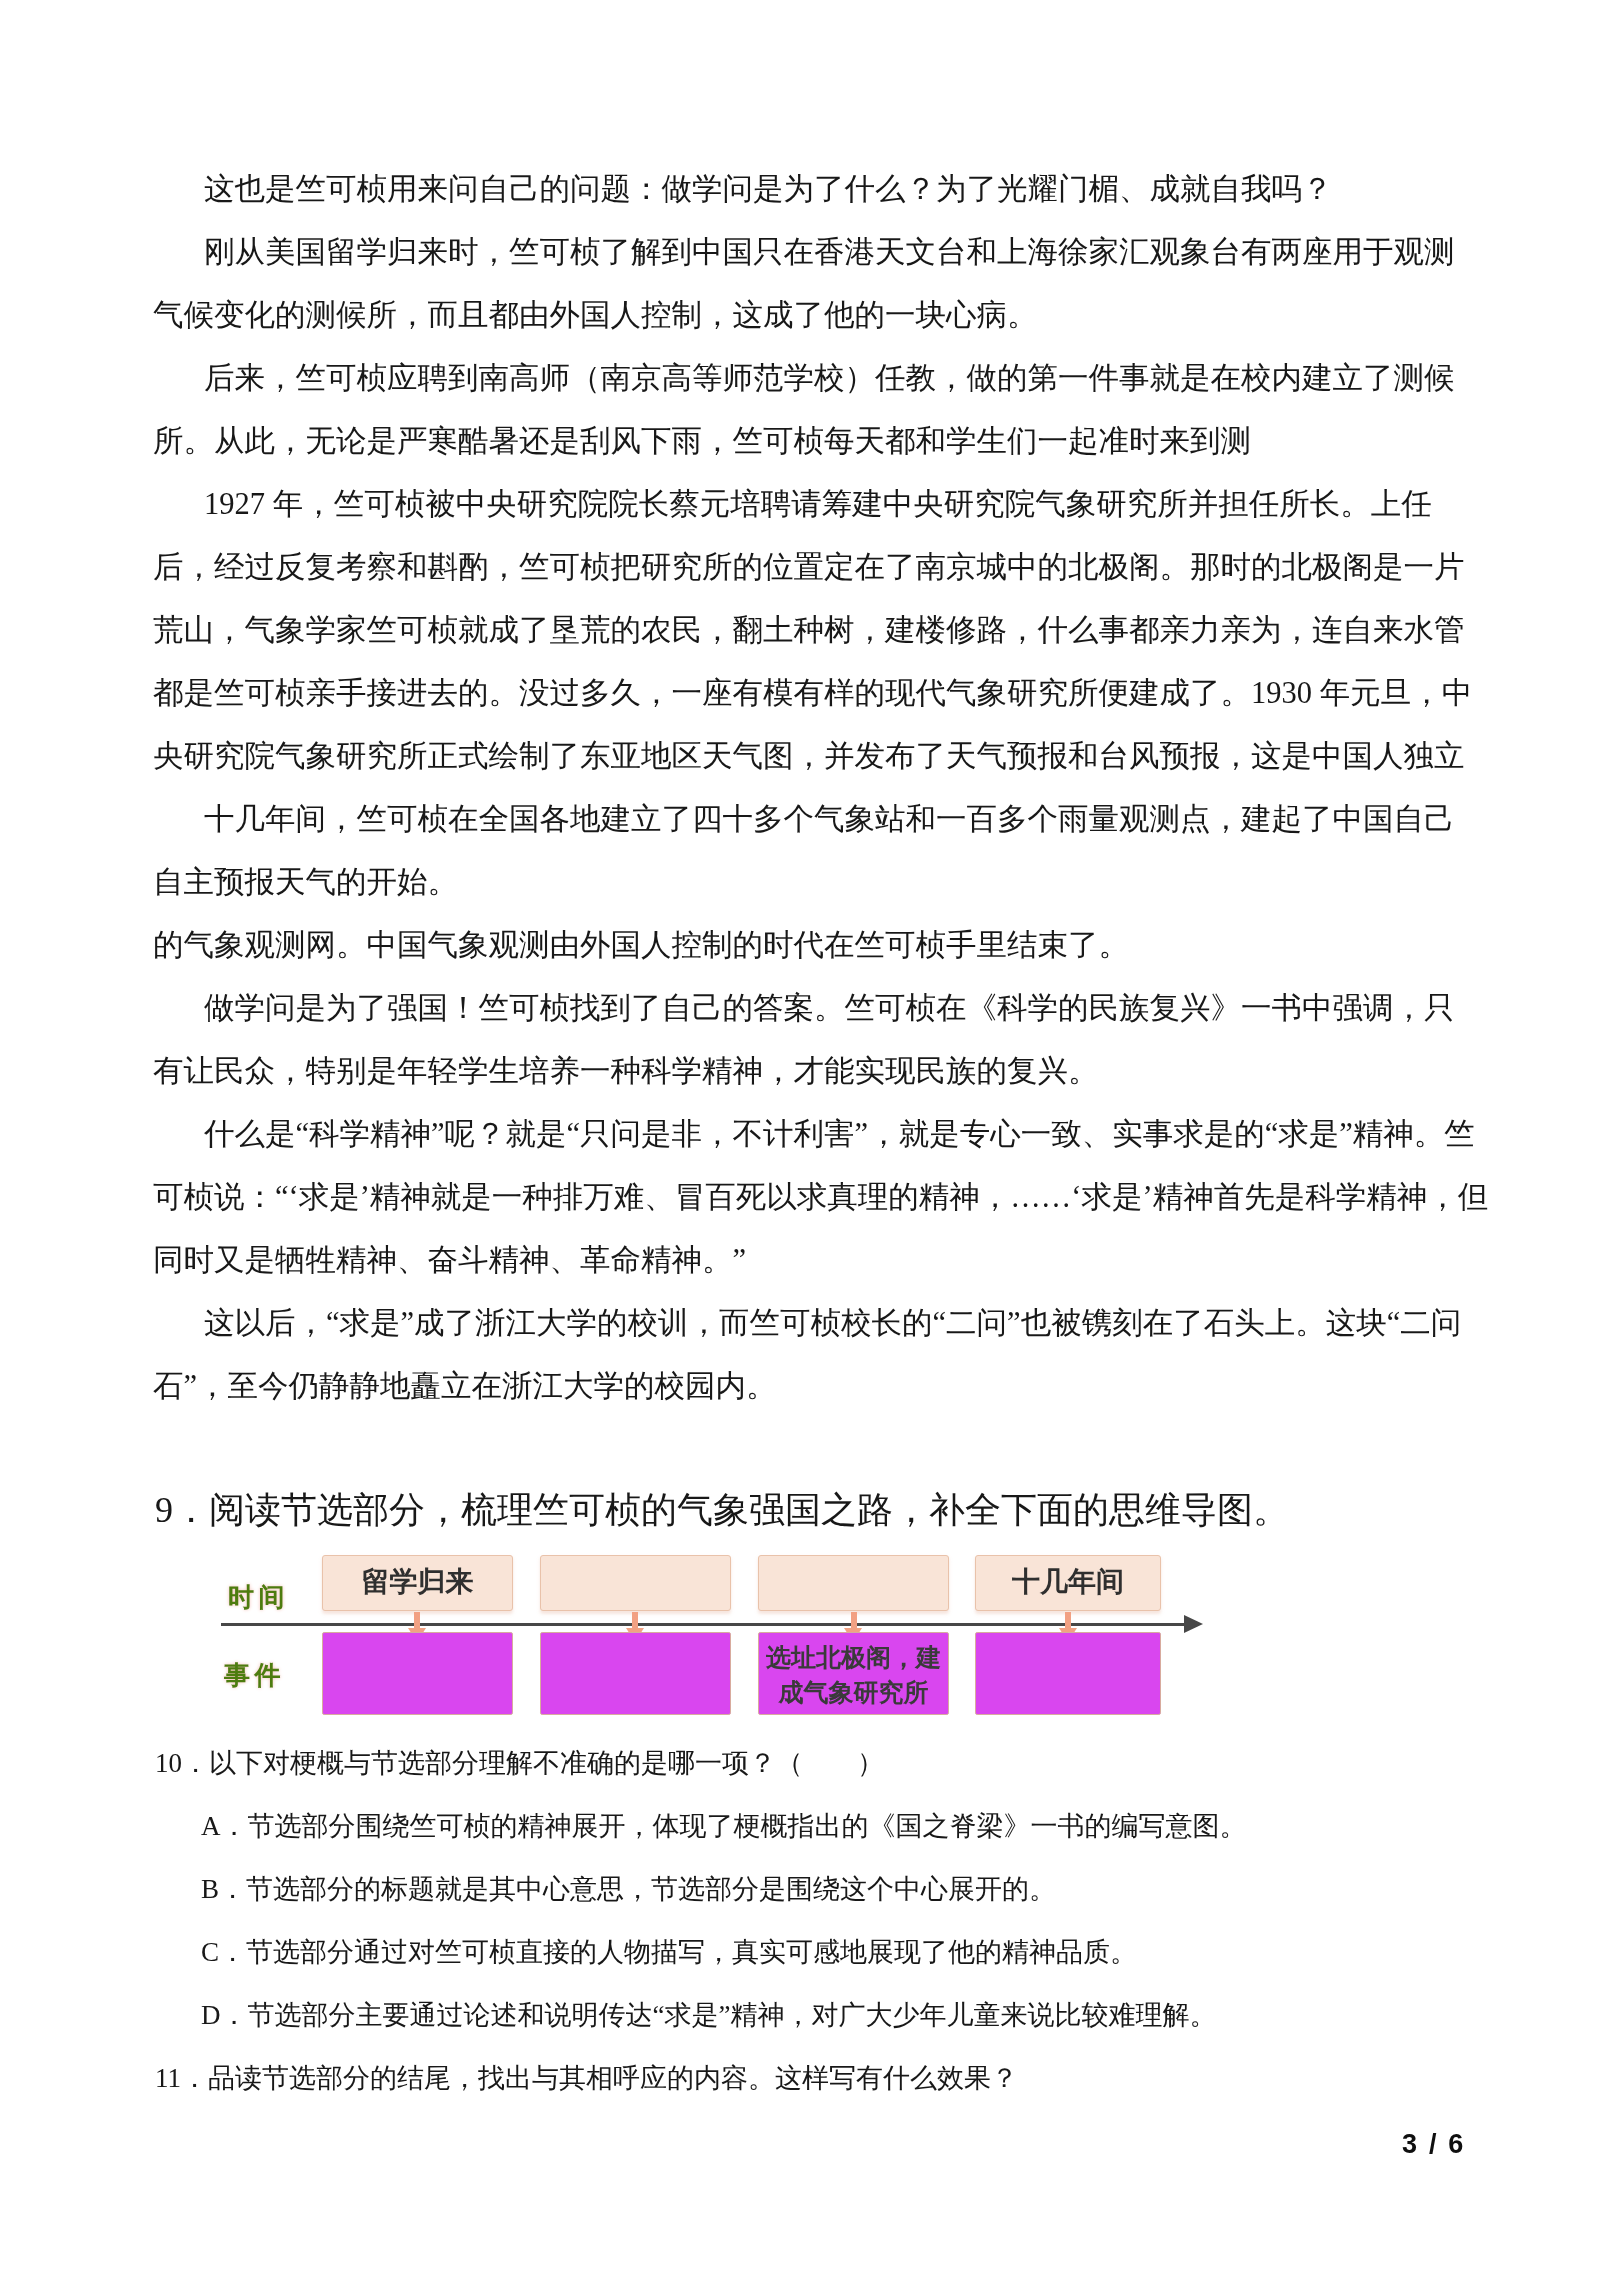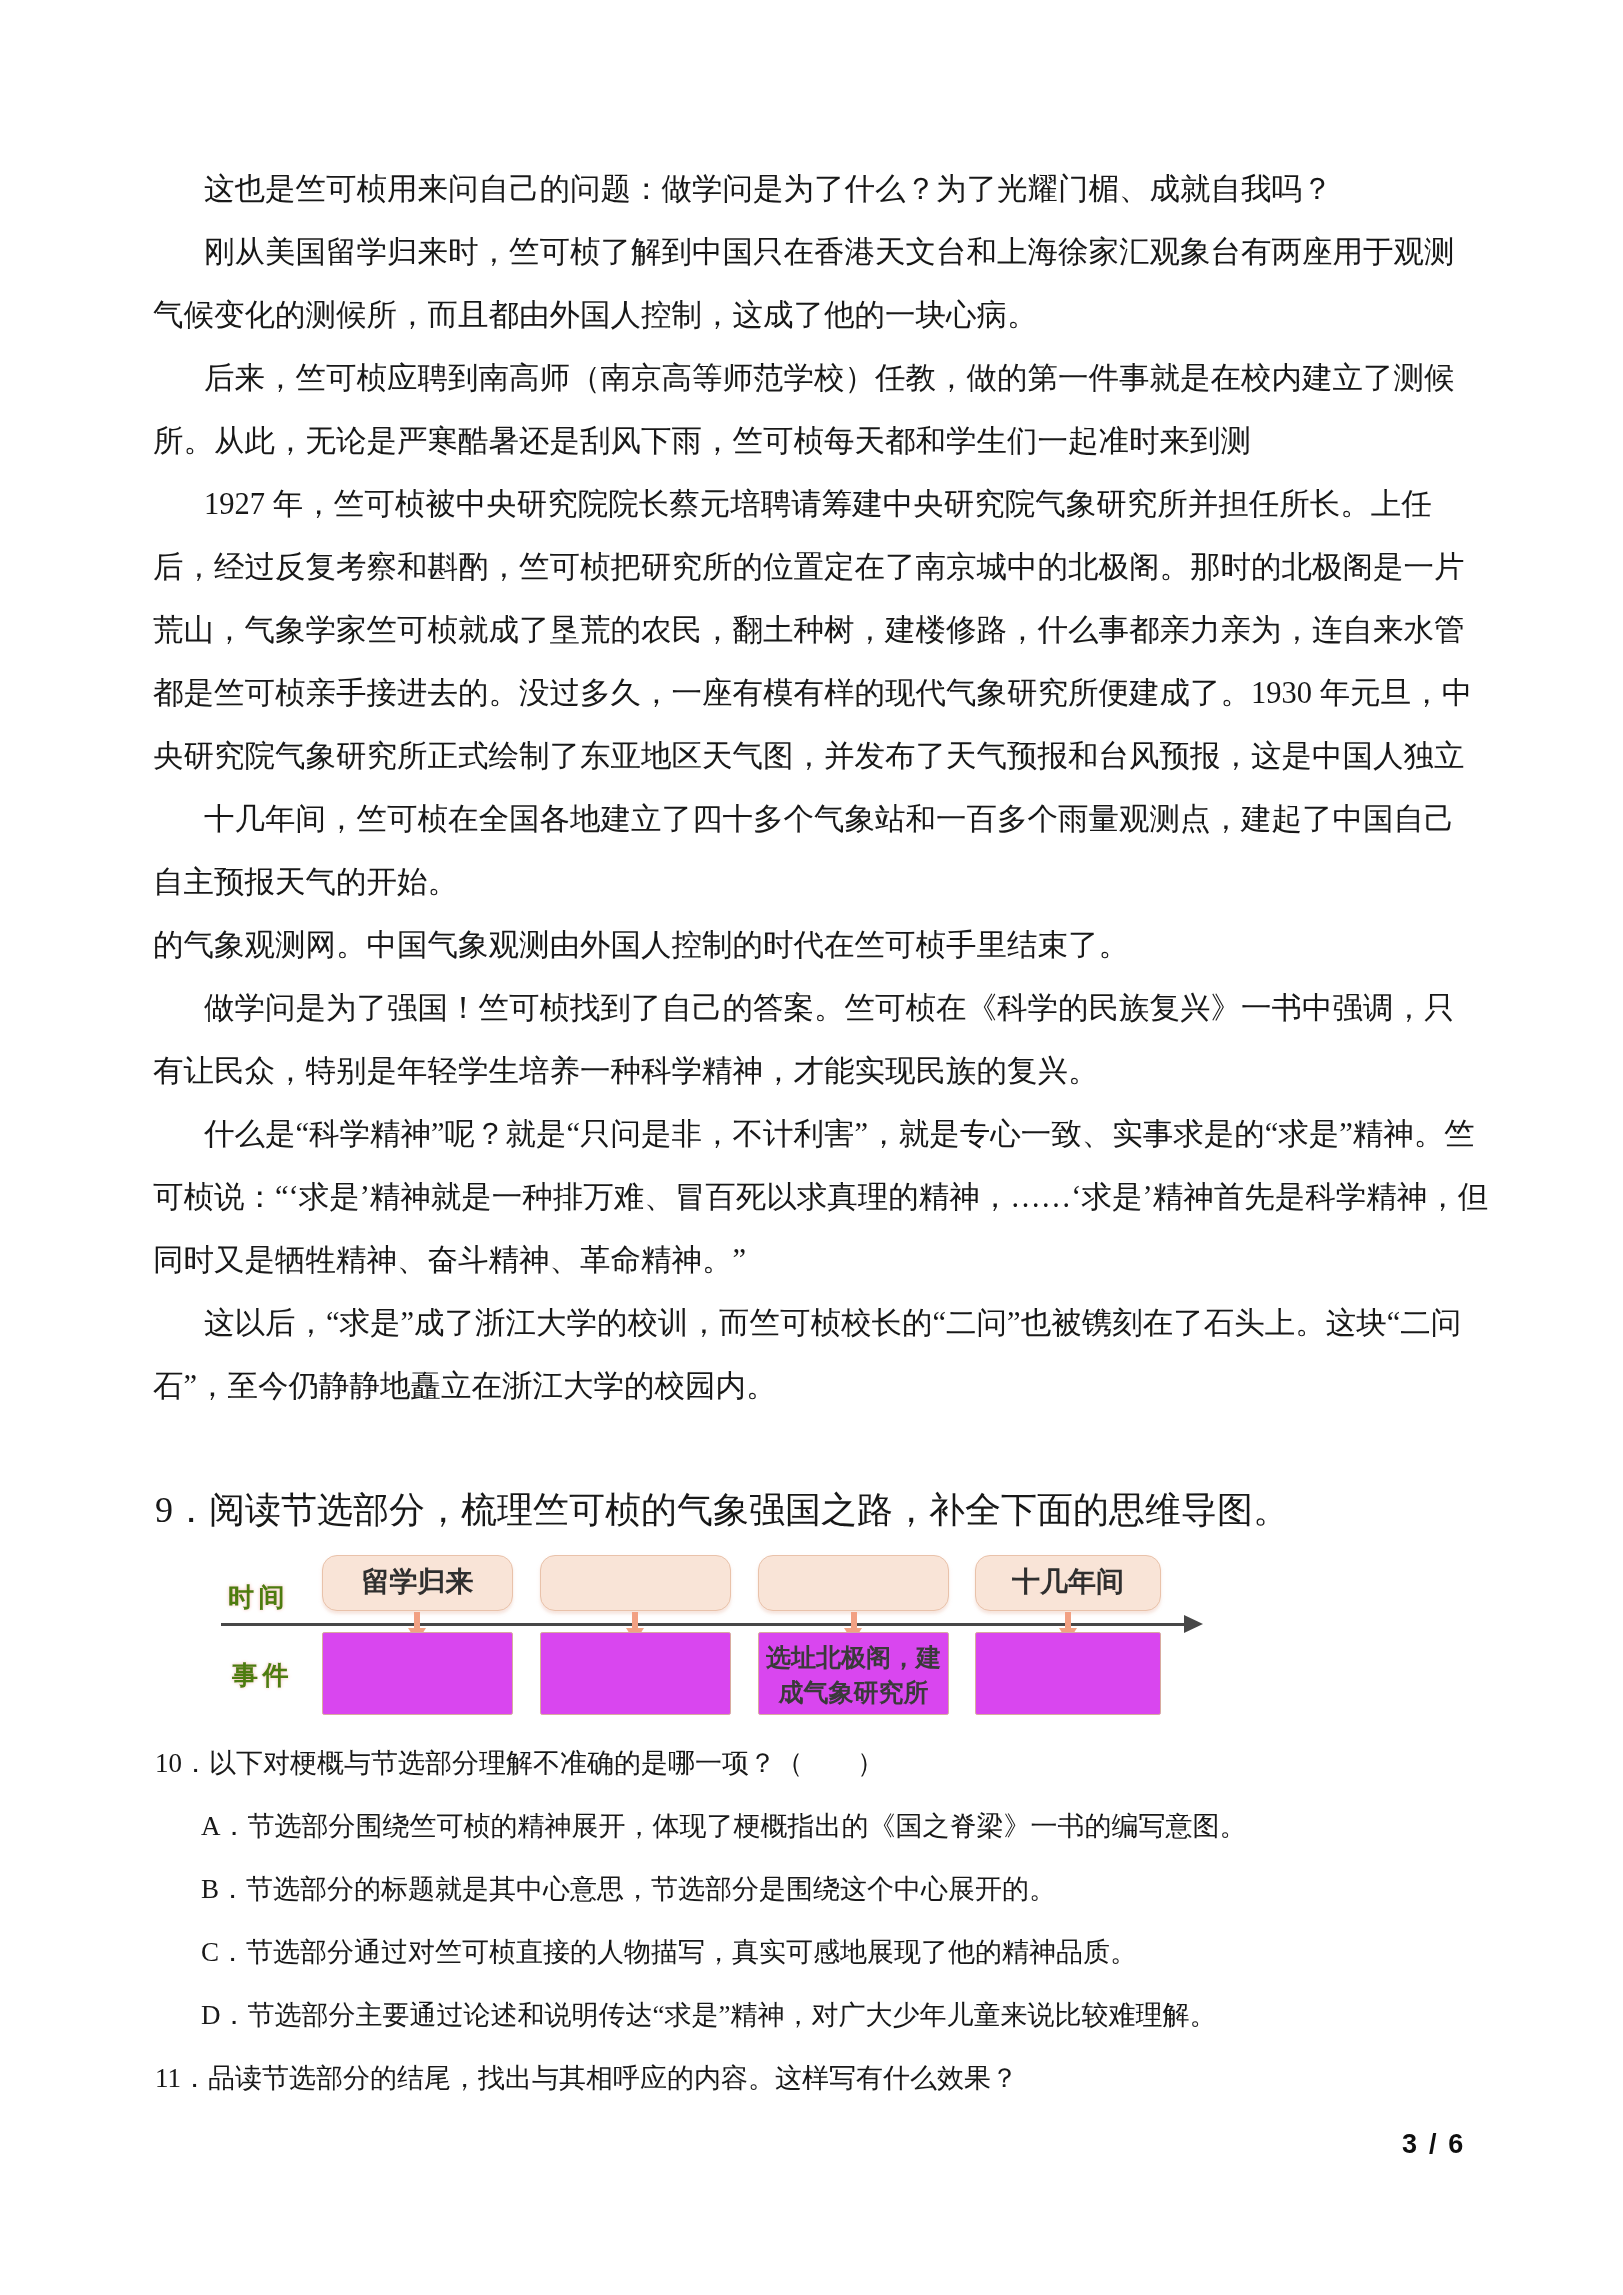--- a/index.html
+++ b/index.html
@@ -24,21 +24,21 @@
   .opt{padding-left:46px;}
 
   
   .dg-label{
     position:absolute;font-family:"Liberation Sans","DejaVu Sans",sans-serif;
     font-size:26px;font-weight:bold;color:#4d7c0f;letter-spacing:4.4px;
     text-shadow:0 0 3.8px #f3bdb4, 0 0 1.6px #ffffff;
   }
   .tbox{
     position:absolute;top:1555px;height:56px;background:#f9e4d7;
-    border:1.6px solid #e9c2aa;border-radius:15px;box-sizing:border-box;
+    border:1.6px solid #e9c2aa;border-radius:3px;box-sizing:border-box;
     text-align:center;line-height:52px;font-size:28px;color:#2f2f2f;
     font-family:"Liberation Sans","DejaVu Sans",sans-serif;font-weight:600;
     box-shadow:0 2.2px 3.3px rgba(230,180,160,0.35);
   }
   .ebox{
     position:absolute;top:1632px;height:83px;background:#d946ef;
     border:1.6px solid #d8ab9d;border-radius:2.2px;box-sizing:border-box;
     text-align:center;font-size:25px;color:#3a3a3a;font-weight:600;
     font-family:"Liberation Sans","DejaVu Sans",sans-serif;
     line-height:35px;padding-top:6.5px;white-space:pre-line;
@@ -85,21 +85,21 @@
     <div class="ln">可桢说：“‘求是’精神就是一种排万难、冒百死以求真理的精神，……‘求是’精神首先是科学精神，但</div>
     <div class="ln">同时又是牺牲精神、奋斗精神、革命精神。”</div>
     <div class="ln ind">这以后，“求是”成了浙江大学的校训，而竺可桢校长的“二问”也被镌刻在了石头上。这块“二问</div>
     <div class="ln">石”，至今仍静静地矗立在浙江大学的校园内。</div>
   </div>
 
   <div class="qline q9">9．阅读节选部分，梳理竺可桢的气象强国之路，补全下面的思维导图。</div>
 
   <div>
     <div class="dg-label" style="left:228px;top:1580px;">时间</div>
-    <div class="dg-label" style="left:232px;top:1658px;">事件</div>
+    <div class="dg-label" style="left:224px;top:1658px;">事件</div>
 
     <div class="timeline"></div>
     <div class="tl-head"></div>
 
     <div class="tbox" style="left:322px;width:191px;">留学归来</div>
     <div class="tbox" style="left:540px;width:191px;"></div>
     <div class="tbox" style="left:758px;width:191px;"></div>
     <div class="tbox" style="left:975px;width:186px;">十几年间</div>
 
     <div class="da-stem" style="left:414px;"></div>

